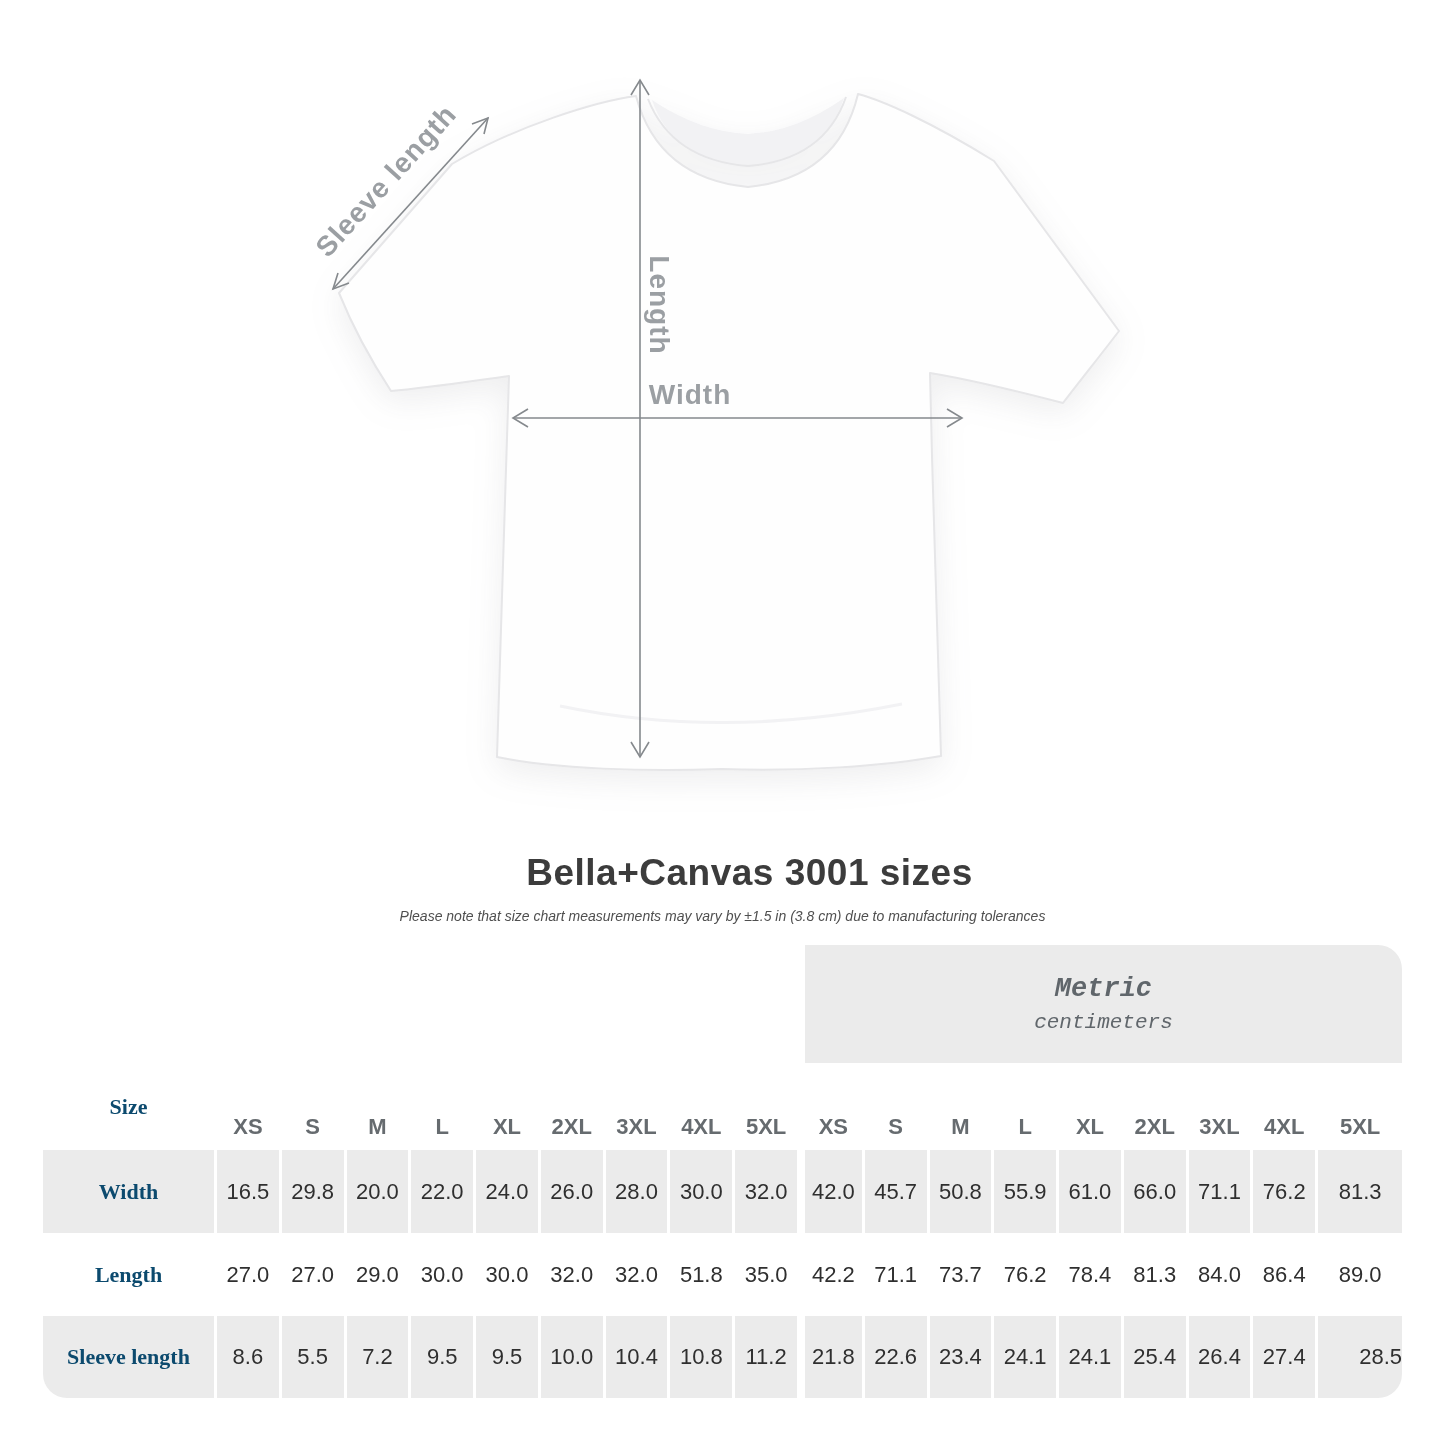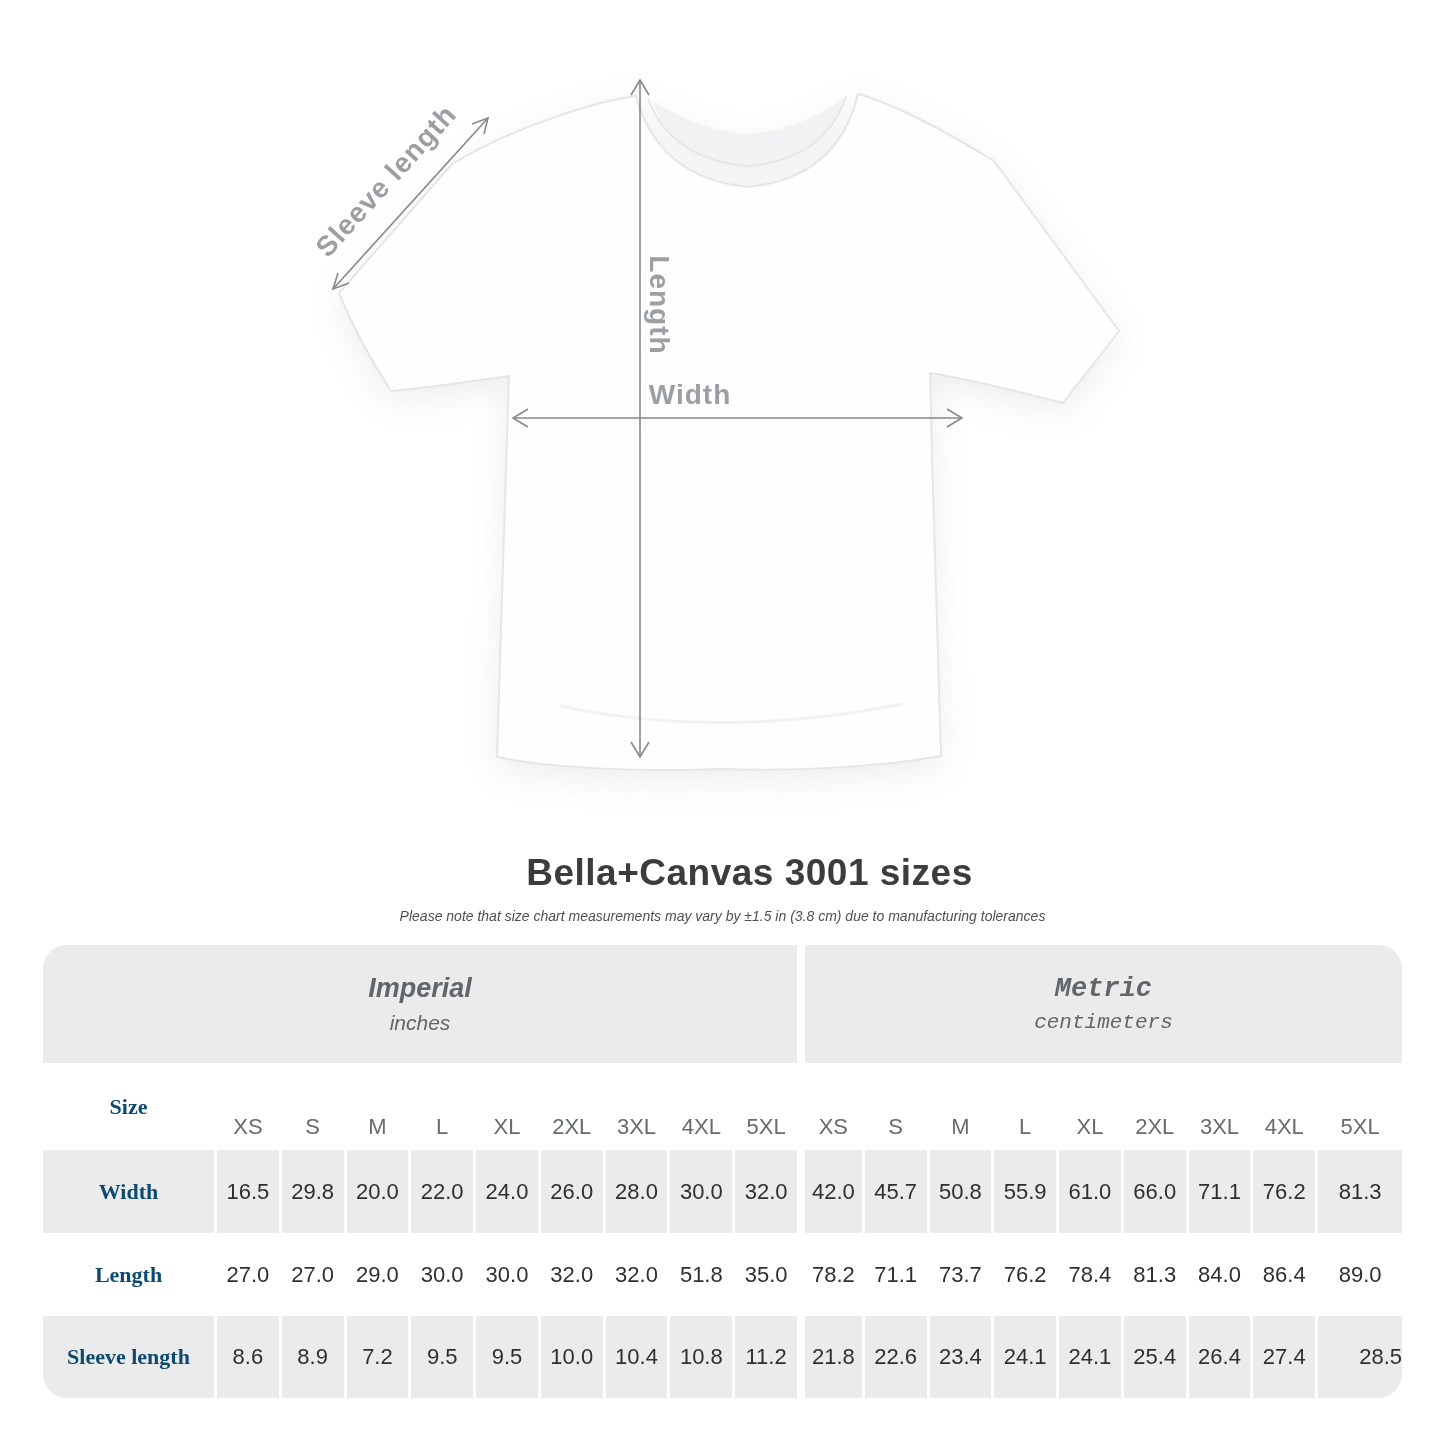--- a/index.html
+++ b/index.html
@@ -30,21 +30,21 @@
     position:absolute;left:43px;top:945px;width:1359px;height:453px;
     display:grid;
     grid-template-columns:171px repeat(18,1fr);
     grid-template-rows:118px 87px 83px 83px 82px;
     column-gap:3px;
     font-size:22px;
   }
   .c{display:flex;align-items:center;justify-content:center;background:#ffffff;color:#2f2f2f;}
   .g{background:#ebebeb;}
   .lab{font-weight:bold;color:#0c4a6e;font-family:Liberation Serif, serif;}
-  .hsz{font-weight:normal;color:#666b6f;margin-top:40px;}
+  .hsz{font-weight:bold;color:#666b6f;margin-top:40px;}
   .band{
     background:#ebebeb;display:flex;flex-direction:column;
     align-items:center;justify-content:center;gap:7px;
   }
   .band-imperial{grid-column:1 / 11;}
   .band-metric{grid-column:11 / 20;}
   .band-title{font-style:italic;font-weight:bold;font-size:27px;color:#60666b;}
   .band-unit{font-style:italic;font-size:21px;color:#60666b;}
   .mid{border-left:5px solid #ffffff;}
   .tl{border-top-left-radius:24px;}
@@ -108,24 +108,20 @@
     <text class="dim-label" x="650" y="305" text-anchor="middle" transform="rotate(90 650 305)">Length</text>
     <text class="dim-label" x="690" y="404" text-anchor="middle">Width</text>
   </svg>
 </div>
 
 <div class="page-title">Bella+Canvas 3001 sizes</div>
 <div class="size-note">Please note that size chart measurements may vary by ±1.5 in (3.8 cm) due to manufacturing tolerances</div>
 
 <div class="size-table">
 
-  <div class="band band-imperial tl">
-    <div class="band-title">Imperial</div>
-    <div class="band-unit">inches</div>
-  </div>
   <div class="band band-metric mid tr">
     <div class="band-title">Metric</div>
     <div class="band-unit">centimeters</div>
   </div>
 
   <div class="c lab">Size</div>
   <div class="c hsz">XS</div>
   <div class="c hsz">S</div>
   <div class="c hsz">M</div>
   <div class="c hsz">L</div>
@@ -167,33 +163,33 @@
   <div class="c lab">Length</div>
   <div class="c">27.0</div>
   <div class="c">27.0</div>
   <div class="c">29.0</div>
   <div class="c">30.0</div>
   <div class="c">30.0</div>
   <div class="c">32.0</div>
   <div class="c">32.0</div>
   <div class="c">51.8</div>
   <div class="c">35.0</div>
-  <div class="c mid">78.2</div>
+  <div class="c mid">42.2</div>
   <div class="c">71.1</div>
   <div class="c">73.7</div>
   <div class="c">76.2</div>
   <div class="c">78.4</div>
   <div class="c">81.3</div>
   <div class="c">84.0</div>
   <div class="c">86.4</div>
   <div class="c">89.0</div>
 
   <div class="c lab g bl">Sleeve length</div>
   <div class="c g">8.6</div>
-  <div class="c g">8.9</div>
+  <div class="c g">5.5</div>
   <div class="c g">7.2</div>
   <div class="c g">9.5</div>
   <div class="c g">9.5</div>
   <div class="c g">10.0</div>
   <div class="c g">10.4</div>
   <div class="c g">10.8</div>
   <div class="c g">11.2</div>
   <div class="c g mid">21.8</div>
   <div class="c g">22.6</div>
   <div class="c g">23.4</div>

